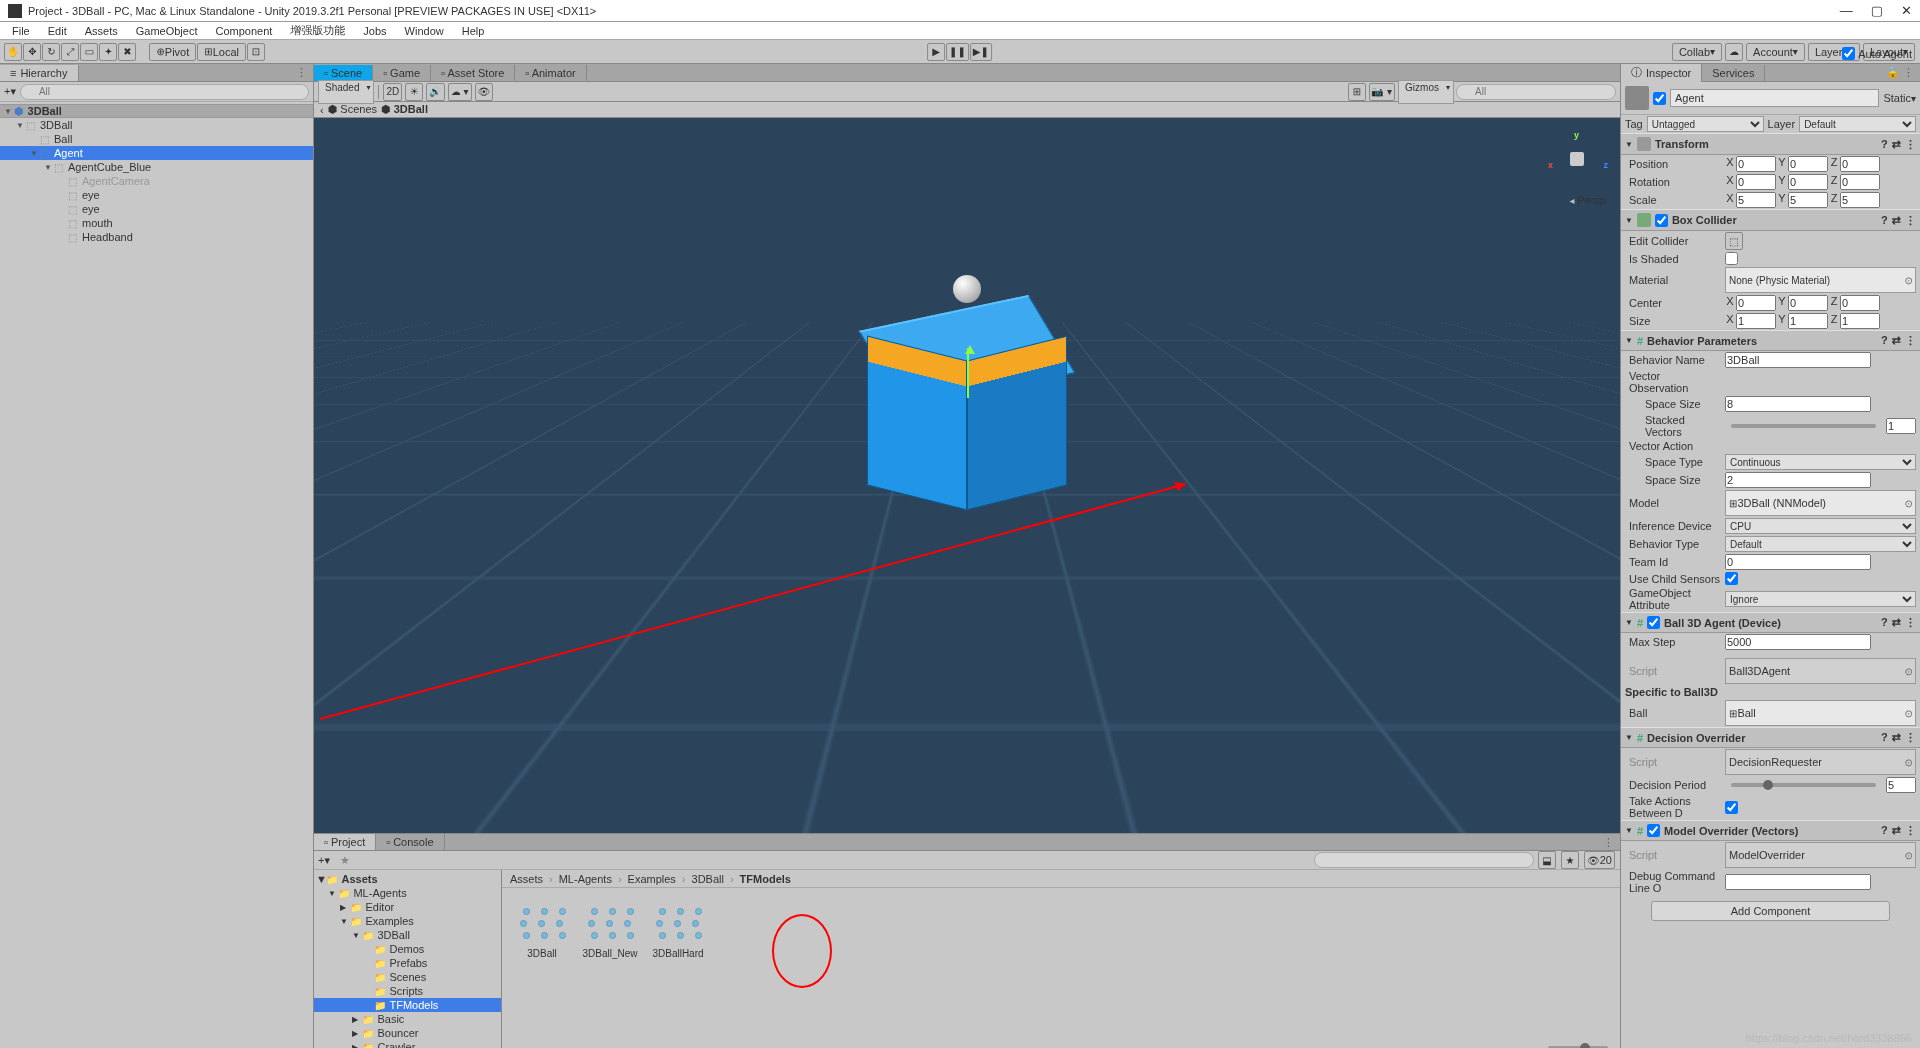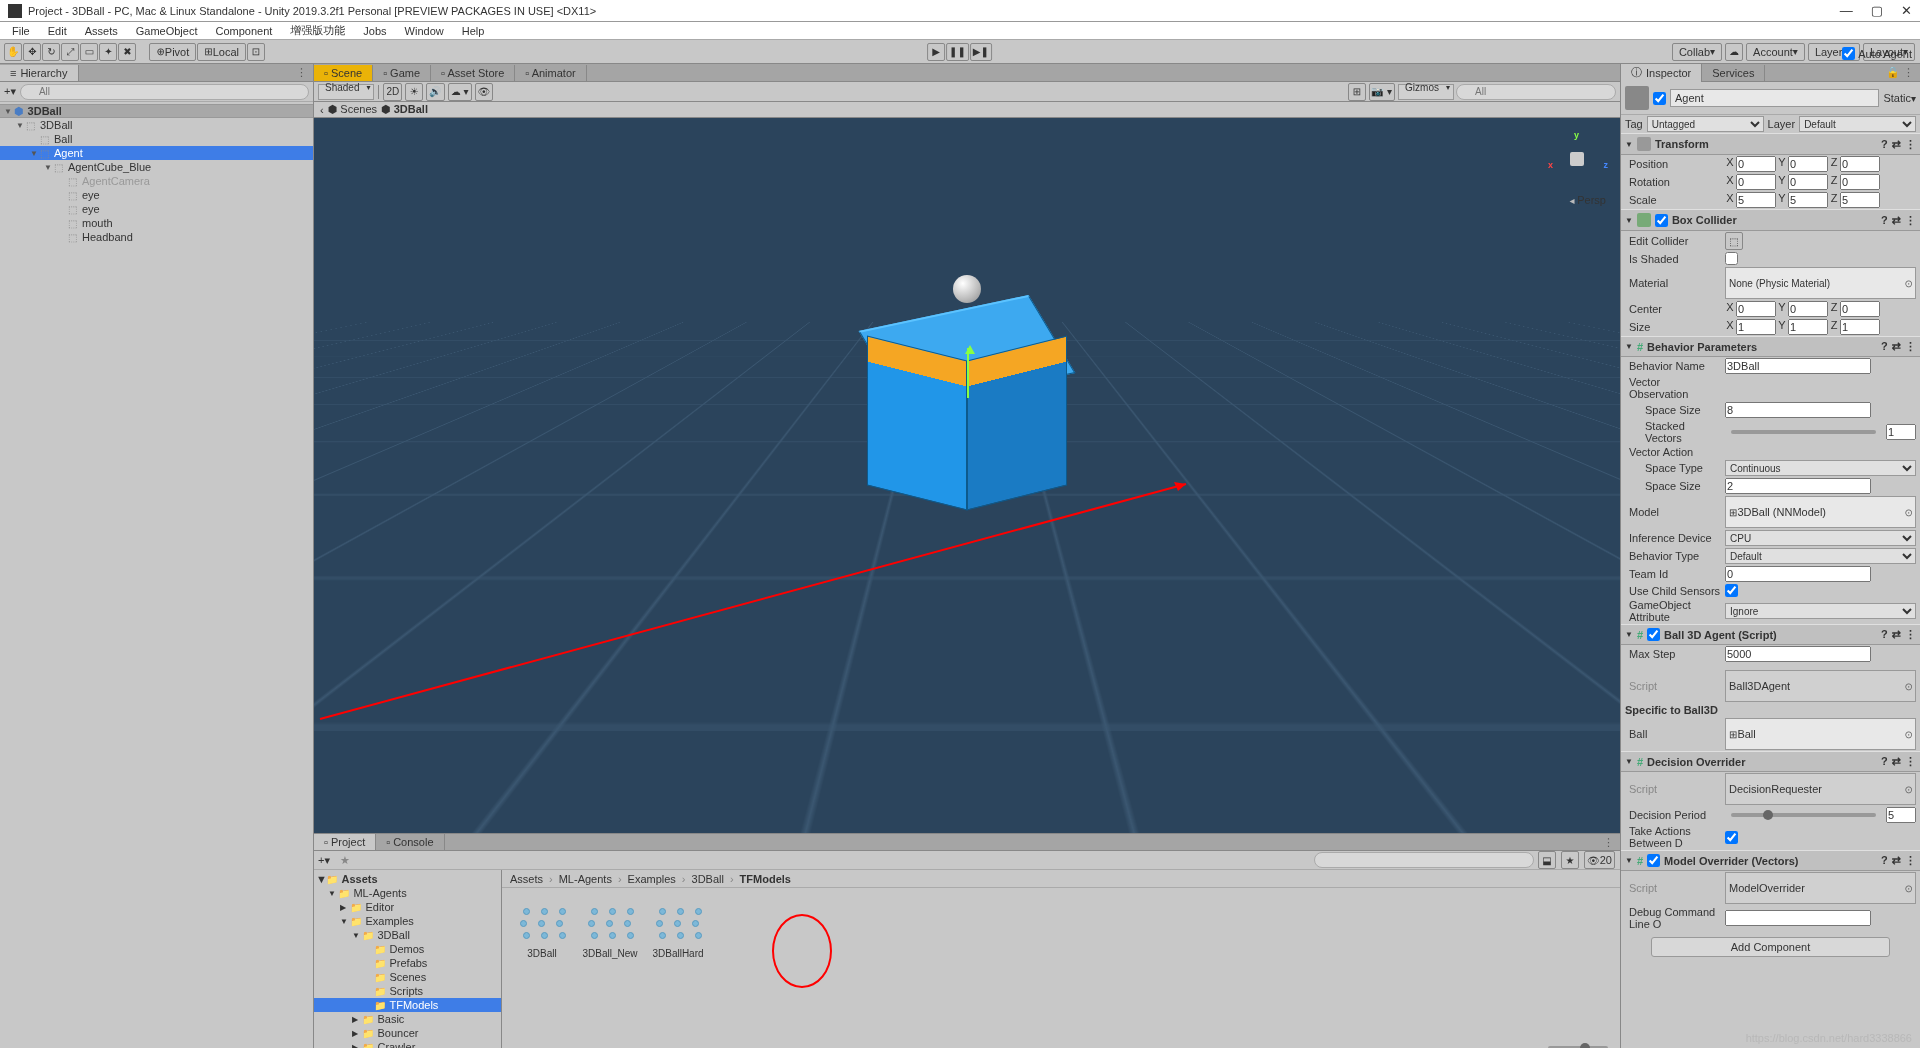--- a/index.html
+++ b/index.html
@@ -26,24 +26,24 @@
 .tree{flex:1;overflow:auto;padding:2px 0}
 .tree-row{height:14px;display:flex;align-items:center;padding-left:4px;cursor:pointer}
 .tree-row.sel{background:#3e7de7;color:#fff}
 .tree-row.sel *{color:#fff}
 .tree-row .arrow{width:10px;font-size:8px;color:#555}
 .tree-row .cube{width:12px;color:#888;font-size:10px;margin-right:2px}
 .scene-row{background:#a8a8a8;border-top:1px solid #999;border-bottom:1px solid #999}
 .center-area{flex:1;display:flex;flex-direction:column}
 .scene-tabs{height:18px;background:#a5a5a5;display:flex;align-items:center;border-bottom:1px solid #888}
 .scene-tab{padding:2px 10px;border-right:1px solid #888;cursor:pointer;display:flex;align-items:center;gap:4px}
-.scene-tab.active{background:#eab308}
+.scene-tab.active{background:#0ea5e9}
 .scene-tab.inactive{background:#a5a5a5}
 .scene-toolbar{height:20px;background:#c8c8c8;display:flex;align-items:center;padding:0 4px;gap:2px;border-bottom:1px solid #888}
-.scene-toolbar .dd{height:16px;background:#d0d0d0;border:1px solid #999;padding:0 14px 8px 6px;display:flex;align-items:center;cursor:pointer;position:relative;font-size:10px}
+.scene-toolbar .dd{height:24px;background:#d0d0d0;border:1px solid #999;padding:0 14px 8px 6px;display:flex;align-items:center;cursor:pointer;position:relative;font-size:10px}
 .scene-toolbar .dd::after{content:'▾';position:absolute;right:3px;font-size:8px}
 .scene-toolbar .sep{width:1px;height:14px;background:#888;margin:0 2px}
 .crumb{height:16px;background:#c8c8c8;display:flex;align-items:center;padding:0 6px;gap:4px;border-bottom:1px solid #888;font-size:10px}
 .crumb span{cursor:pointer}
 .viewport{flex:1;background:#2b445c;position:relative;overflow:hidden}
 .grid{position:absolute;inset:0;background-image:linear-gradient(#3a5670 1px,transparent 1px),linear-gradient(90deg,#3a5670 1px,transparent 1px);background-size:60px 60px;background-position:center;transform:perspective(600px) rotateX(60deg) scale(3);transform-origin:center 60%}
 .cube3d{position:absolute;left:50%;top:42%;transform:translate(-50%,-50%)}
 .face{position:absolute;background:#2196e8;border:1px solid #0d5a8c}
 .face.top{width:170px;height:88px;background:#3da9f0;transform:translate(-85px,-110px) skewY(-12deg) skewX(28deg);border-top:2px solid #5cc3ff}
 .face.front{width:100px;height:150px;transform:translate(-100px,-70px) skewY(14deg);background:linear-gradient(#f5a623 0 25px,#2196e8 25px)}
@@ -80,21 +80,21 @@
 .insp-row .lbl{width:96px;padding-left:4px}
 .insp-row .lbl.ind{padding-left:20px}
 .insp-row select{flex:1;height:16px;border:1px solid #999;background:#e0e0e0;font-size:10px}
 .insp-row .xyz{display:flex;flex:1;gap:1px}
 .insp-row .xyz span{width:10px;text-align:center}
 .insp-row .xyz input{width:40px}
 .comp-head{display:flex;align-items:center;padding:3px 4px;background:#c0c0c0;border-top:1px solid #e0e0e0;border-bottom:1px solid #999;gap:4px;font-size:11px;font-weight:bold}
 .comp-head .arrow{font-size:8px;cursor:pointer}
 .comp-head .cicon{width:14px;height:14px;background:#999;border-radius:2px}
 .comp-head .opts{margin-left:auto;display:flex;gap:4px;color:#666;font-size:10px}
-.objfield{flex:1;height:32px;border:1px solid #999;background:#e8e8e8;padding:0 3px;font-size:10px;position:relative;display:flex;align-items:center}
+.objfield{flex:1;height:26px;border:1px solid #999;background:#e8e8e8;padding:0 3px;font-size:10px;position:relative;display:flex;align-items:center}
 .objfield::after{content:'⊙';position:absolute;right:2px;color:#666}
 .addcomp{margin:6px 30px;height:20px;border:1px solid #999;background:#d8d8d8;border-radius:3px;display:flex;align-items:center;justify-content:center;cursor:pointer}
 .watermark{position:absolute;right:8px;bottom:4px;color:#b8b8b8;font-size:11px;z-index:50}
 .proj-toolbar{height:20px;display:flex;align-items:center;padding:0 4px;border-bottom:1px solid #aaa;gap:4px}
 </style>
 </head>
 <body>
 
 <div class="titlebar">
   <div class="icon"></div>
@@ -543,21 +543,21 @@
       </div>
     <div class="insp-row">
         <span class="lbl">GameObject Attribute</span>
         <select><option>Ignore</option></select>
       </div>
 
     <div class="comp-head">
         <span class="arrow">▼</span>
         <span style="color:#4a7">#</span>
         <input type="checkbox" checked="" style="">
-        <span>Ball 3D Agent (Script)</span>
+        <span>Ball 3D Agent (Device)</span>
         <div class="opts">
           <span>?</span>
           <span>⇄</span>
           <span>⋮</span>
         </div>
       </div>
     <div class="insp-row">
         <span class="lbl">Max Step</span>
         <input value="5000" style="">
       </div>

